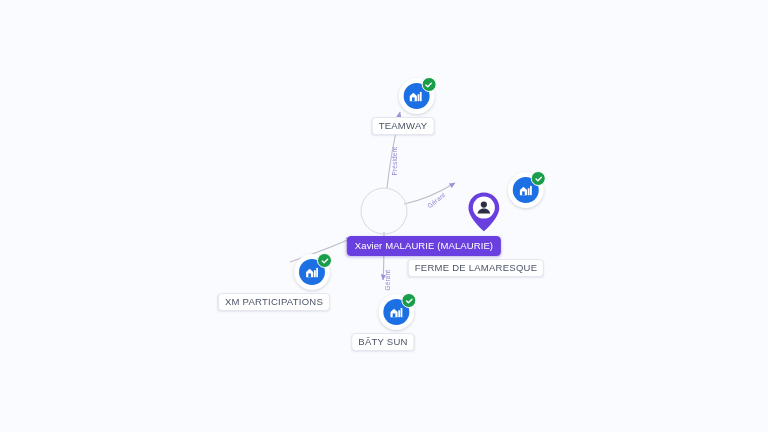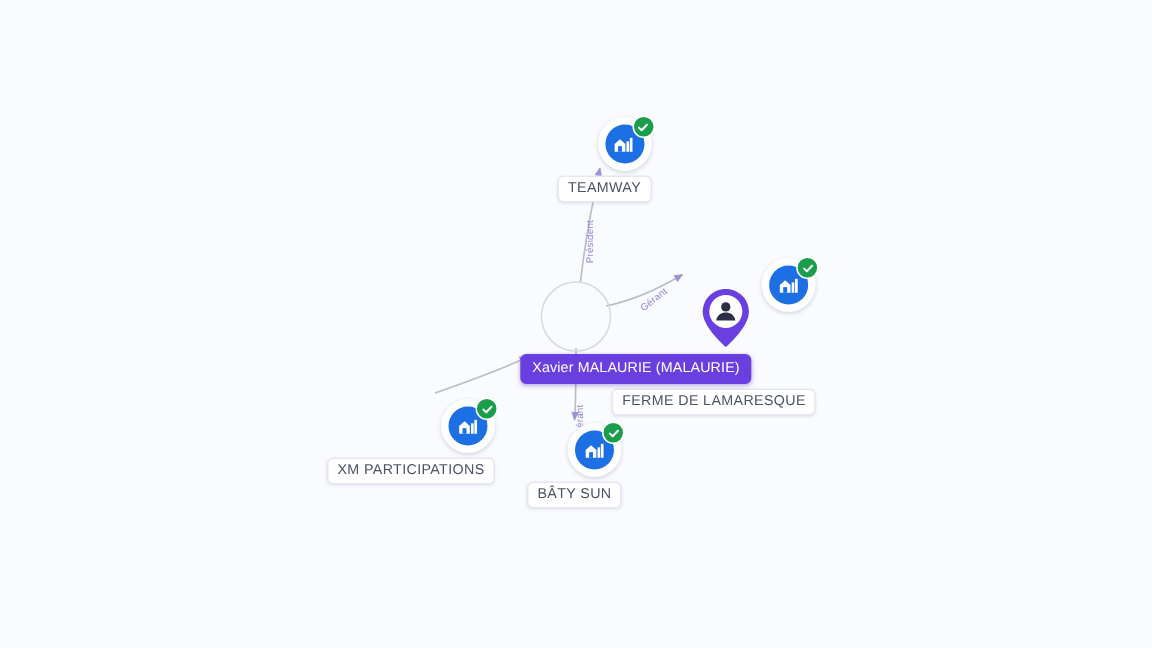--- a/index.html
+++ b/index.html
@@ -187,40 +187,40 @@
         <path d="M17 1.6 C8.4 1.6 1.6 8.4 1.6 17 C1.6 27.2 17 40.4 17 40.4
                  C17 40.4 32.4 27.2 32.4 17 C32.4 8.4 25.6 1.6 17 1.6 Z" fill="#6a3fe0"></path>
         <circle cx="17" cy="16.6" r="11" fill="#ffffff"></circle>
         <circle cx="17" cy="13.6" r="3.1" fill="#2b2e45"></circle>
         <path d="M10.6 22.6 C11.4 18.9 14 17.4 17 17.4 C20 17.4 22.6 18.9 23.4 22.6 Z" fill="#2b2e45"></path>
       </svg>
     </div>
     <div class="pill accent">Xavier MALAURIE (MALAURIE)</div>
   </div>
 
-  <div class="node" style="left:274px; top:266px;">
+  <div class="node" style="left:274px; top:254px;">
     <div class="company-marker">
       <div class="company-disc">
         <svg width="15" height="15" viewBox="0 0 16 16">
           <path d="M1.2 7.4 L5 4.1 L8.8 7.4 L8.8 13 L1.2 13 Z" fill="#ffffff"></path>
           <rect x="3.6" y="9" width="2.8" height="4" fill="#1d6fe4"></rect>
           <rect x="9.6" y="5.6" width="1.9" height="7.4" fill="#ffffff"></rect>
           <rect x="12" y="3.1" width="1.9" height="9.9" fill="#ffffff"></rect>
         </svg>
       </div>
       <span class="check-badge">
         <svg width="8" height="8" viewBox="0 0 10 10">
           <path d="M1.6 5.1 L3.9 7.3 L8.3 2.7" fill="none" stroke="#ffffff" stroke-width="1.7" stroke-linecap="round" stroke-linejoin="round"></path>
         </svg>
       </span>
     </div>
     <div class="pill">XM PARTICIPATIONS</div>
   </div>
 
-  <div class="node" style="left:383px; top:282px;">
+  <div class="node" style="left:383px; top:294px;">
     <div class="company-marker">
       <div class="company-disc">
         <svg width="15" height="15" viewBox="0 0 16 16">
           <path d="M1.2 7.4 L5 4.1 L8.8 7.4 L8.8 13 L1.2 13 Z" fill="#ffffff"></path>
           <rect x="3.6" y="9" width="2.8" height="4" fill="#1d6fe4"></rect>
           <rect x="9.6" y="5.6" width="1.9" height="7.4" fill="#ffffff"></rect>
           <rect x="12" y="3.1" width="1.9" height="9.9" fill="#ffffff"></rect>
         </svg>
       </div>
       <span class="check-badge">

